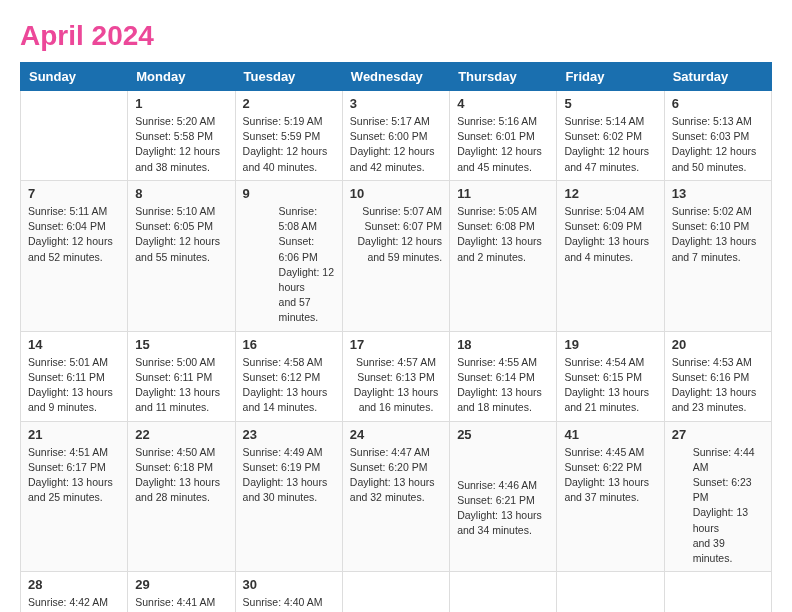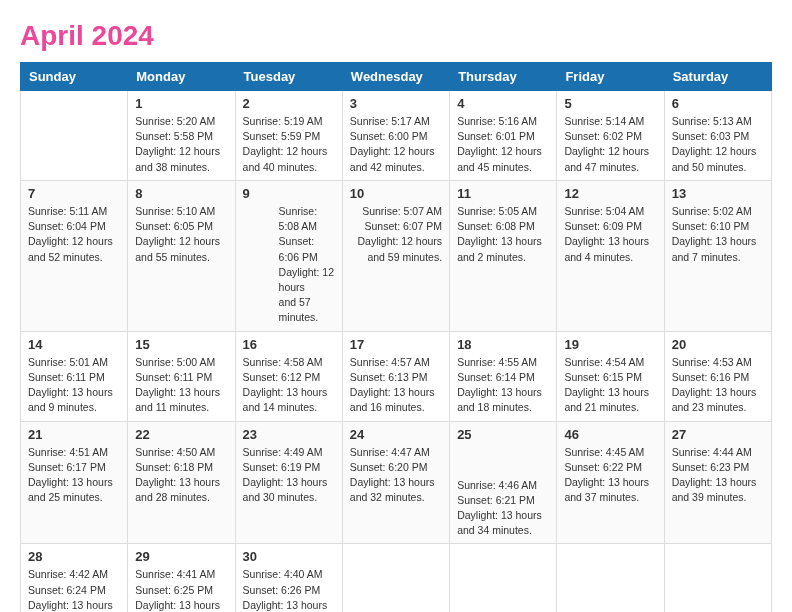--- a/index.html
+++ b/index.html
@@ -211,21 +211,21 @@
         </td>
         <td>
           <span class="day-num">16</span>
           <div class="day-info" style="white-space: pre-line;">Sunrise: 4:58 AM
 Sunset: 6:12 PM
 Daylight: 13 hours
 and 14 minutes.</div>
         </td>
         <td>
           <span class="day-num">17</span>
-          <div class="day-info" style="white-space: pre-line;">Sunrise: 4:57 AM
+          <div class="day-info" style="white-space: pre-line; text-align: center;">Sunrise: 4:57 AM
 Sunset: 6:13 PM
 Daylight: 13 hours
 and 16 minutes.</div>
         </td>
         <td>
           <span class="day-num">18</span>
           <div class="day-info" style="white-space: pre-line;">Sunrise: 4:55 AM
 Sunset: 6:14 PM
 Daylight: 13 hours
 and 18 minutes.</div>
@@ -275,29 +275,29 @@
 and 32 minutes.</div>
         </td>
         <td>
           <span class="day-num">25</span>
           <div class="day-info" style="white-space: pre-line; margin-top: 36px;">Sunrise: 4:46 AM
 Sunset: 6:21 PM
 Daylight: 13 hours
 and 34 minutes.</div>
         </td>
         <td>
-          <span class="day-num">46</span>
+          <span class="day-num">41</span>
           <div class="day-info" style="white-space: pre-line;">Sunrise: 4:45 AM
 Sunset: 6:22 PM
 Daylight: 13 hours
 and 37 minutes.</div>
         </td>
         <td>
           <span class="day-num">27</span>
-          <div class="day-info" style="white-space: pre-line;">Sunrise: 4:44 AM
+          <div class="day-info" style="white-space: pre-line; margin-left: 21px;">Sunrise: 4:44 AM
 Sunset: 6:23 PM
 Daylight: 13 hours
 and 39 minutes.</div>
         </td>
       </tr>
       <tr>
         <td>
           <span class="day-num">28</span>
           <div class="day-info" style="white-space: pre-line;">Sunrise: 4:42 AM
 Sunset: 6:24 PM

